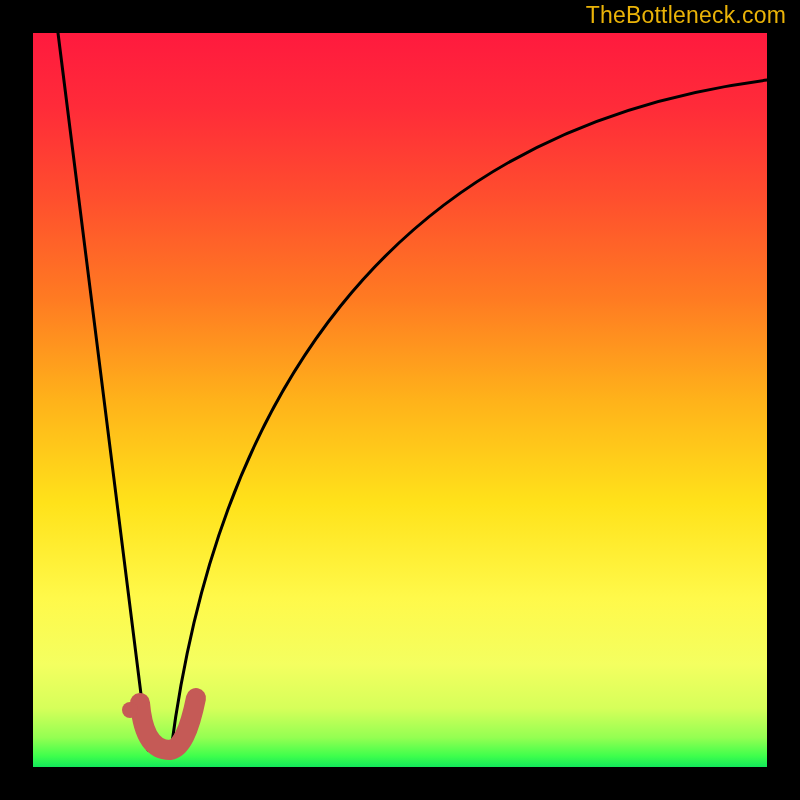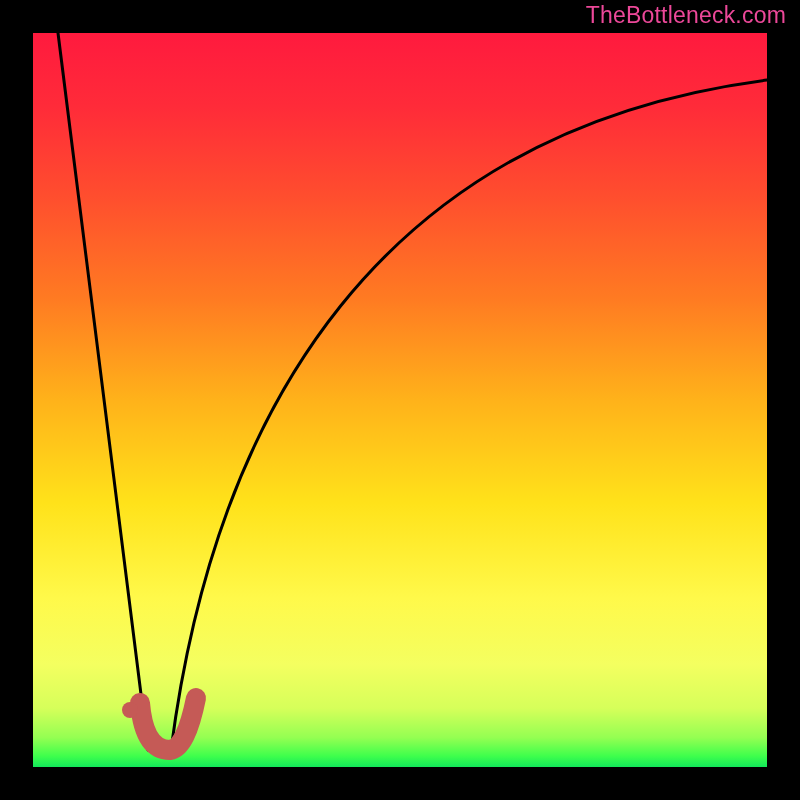--- a/index.html
+++ b/index.html
@@ -19,21 +19,21 @@
     position: absolute;
     left: 0;
     top: 0;
   }
   .watermark {
     position: absolute;
     top: 2px;
     right: 14px;
     font-family: Arial, Helvetica, sans-serif;
     font-size: 23px;
-    color: #ec4899;
+    color: #eab308;
     letter-spacing: 0.2px;
     user-select: none;
   }
 </style>
 </head>
 <body>
 
 <div class="stage">
 
   <svg viewBox="0 0 800 800" width="800" height="800">

